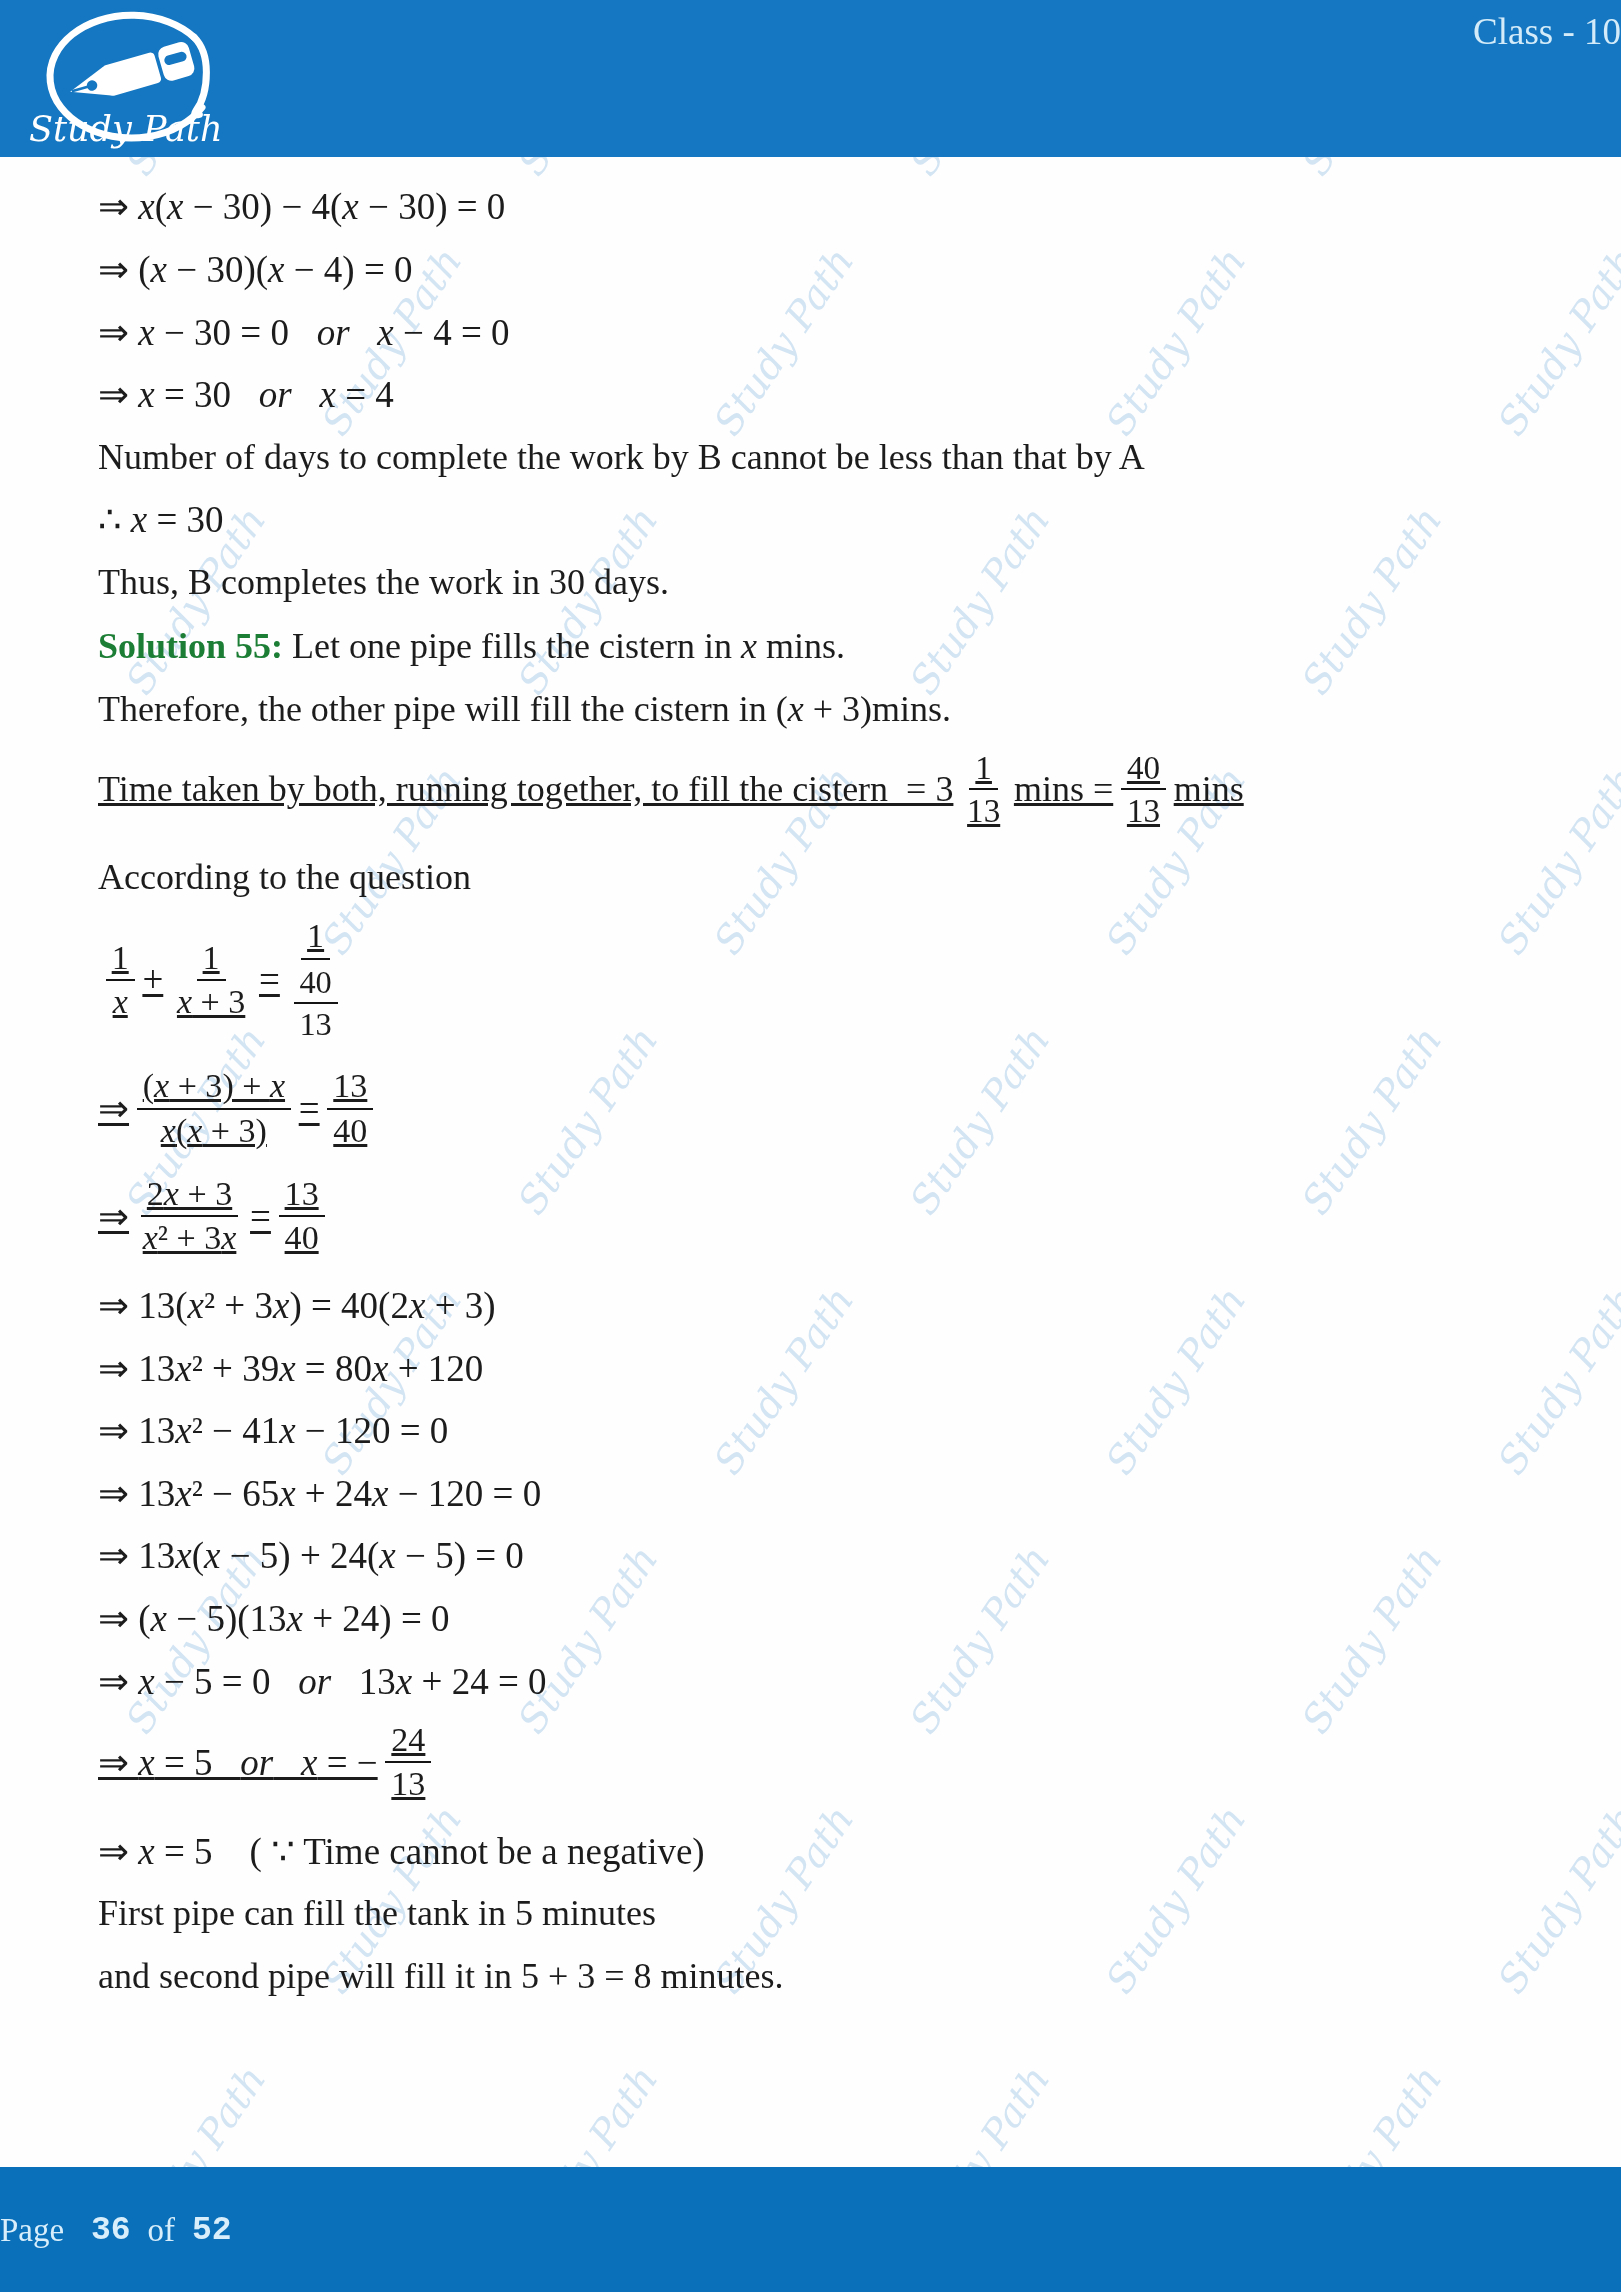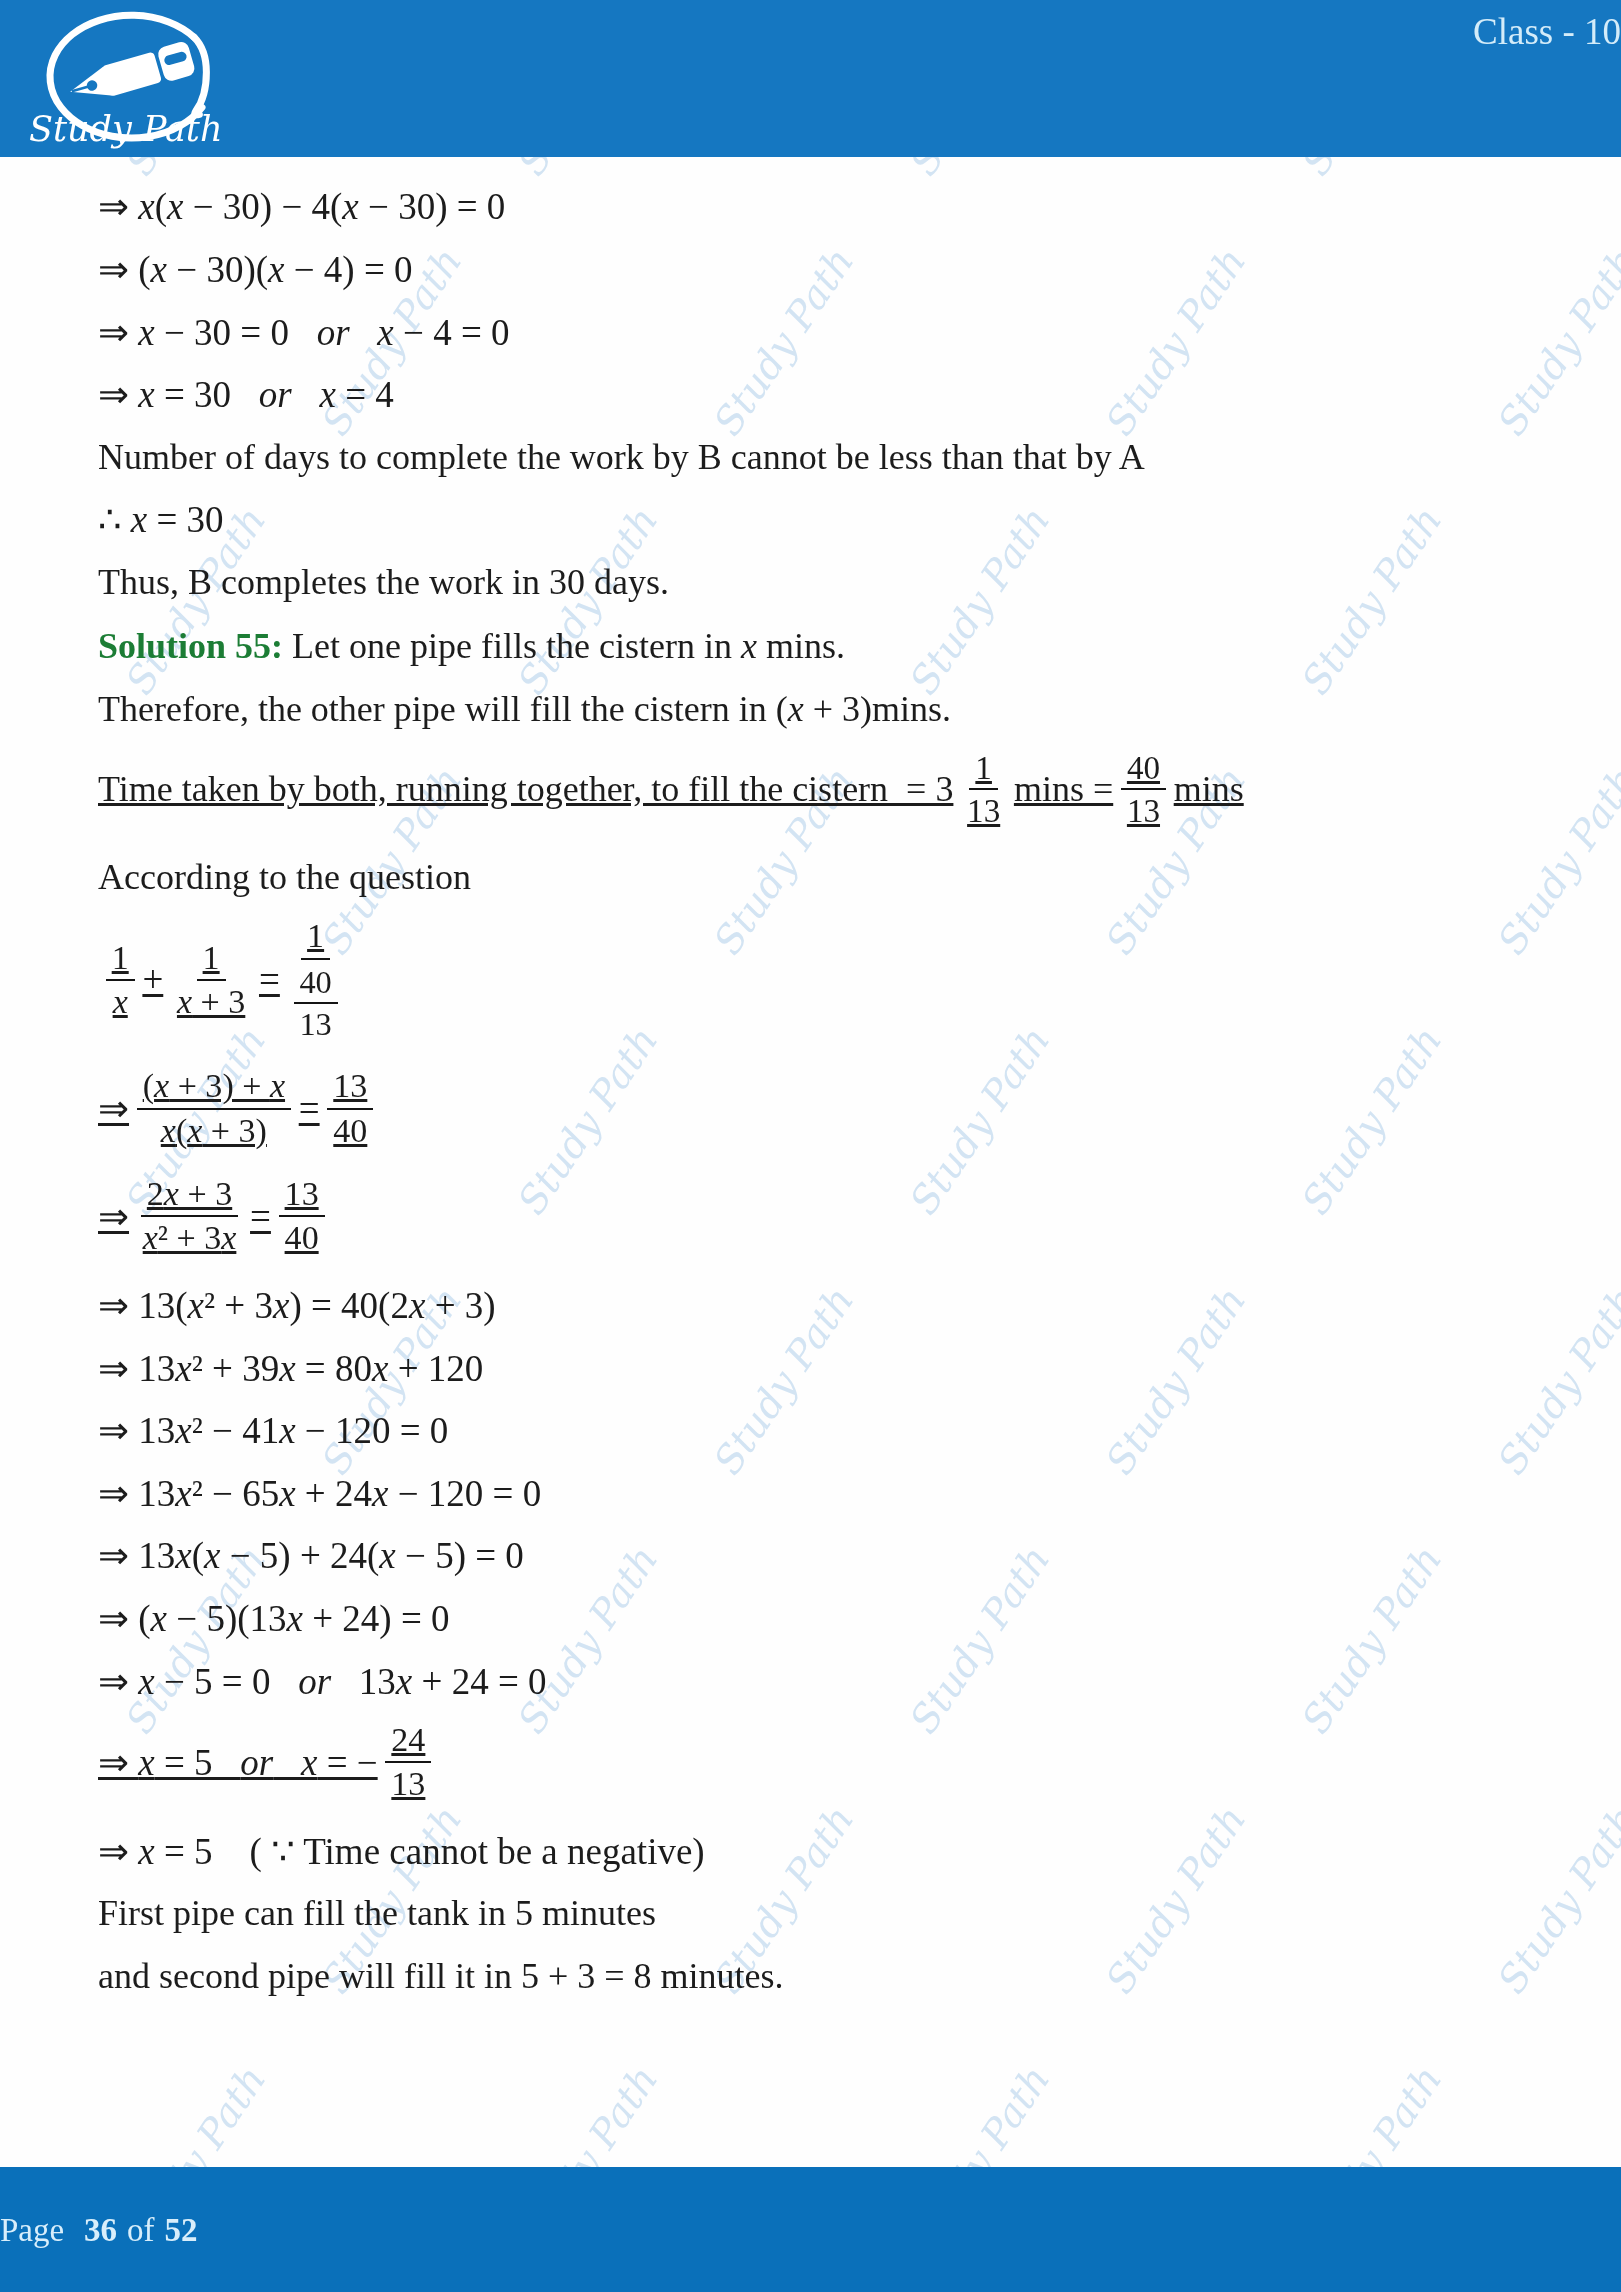--- a/index.html
+++ b/index.html
@@ -28,21 +28,21 @@
   i{font-style:italic;}
   
   .frac{display:inline-flex;flex-direction:column;align-items:center;vertical-align:middle;
         margin:0 7.8px;font-size:0.92em;line-height:1.12;}
   .frac .num{padding:0 5.9px 2px 5.9px;border-bottom:2.9px solid #141414;text-align:center;}
   .frac .den{padding:2px 5.9px 0 5.9px;text-align:center;}
   .frac .frac{margin:2px 0 0 0;font-size:0.95em;}
   
   .footer{position:absolute;left:0;bottom:0;width:100%;height:126px;background:#0a70ba;z-index:2;
           display:flex;align-items:center;justify-content:flex-start;color:#d8eefb;font-size:33px;}
-  .footer b{margin:0 10px;}
+  .footer b{margin:0 17px;font-family:Liberation Mono, monospace;}
   .footer .sp{margin-right:9.8px;}
 </style>
 </head>
 <body>
 
 <div class="page">
 
   <div class="watermarks">
       <span class="wm" style="left: 88px; top: 59px;">Study Path</span>
       <span class="wm" style="left: 480px; top: 59px;">Study Path</span>

